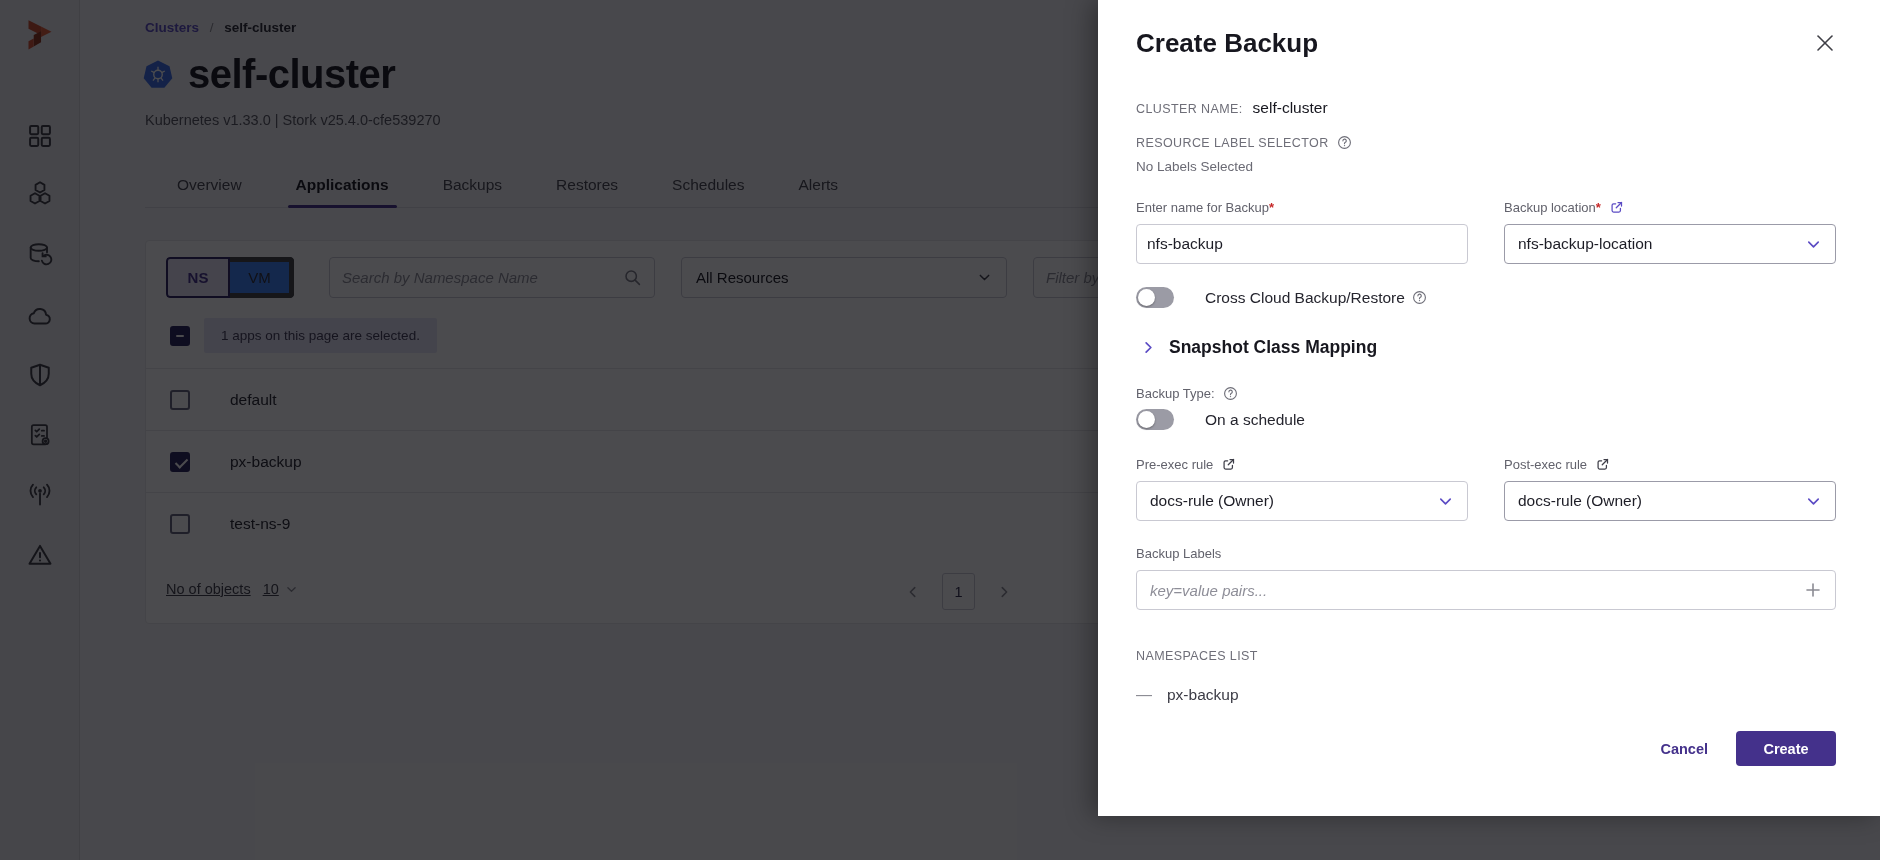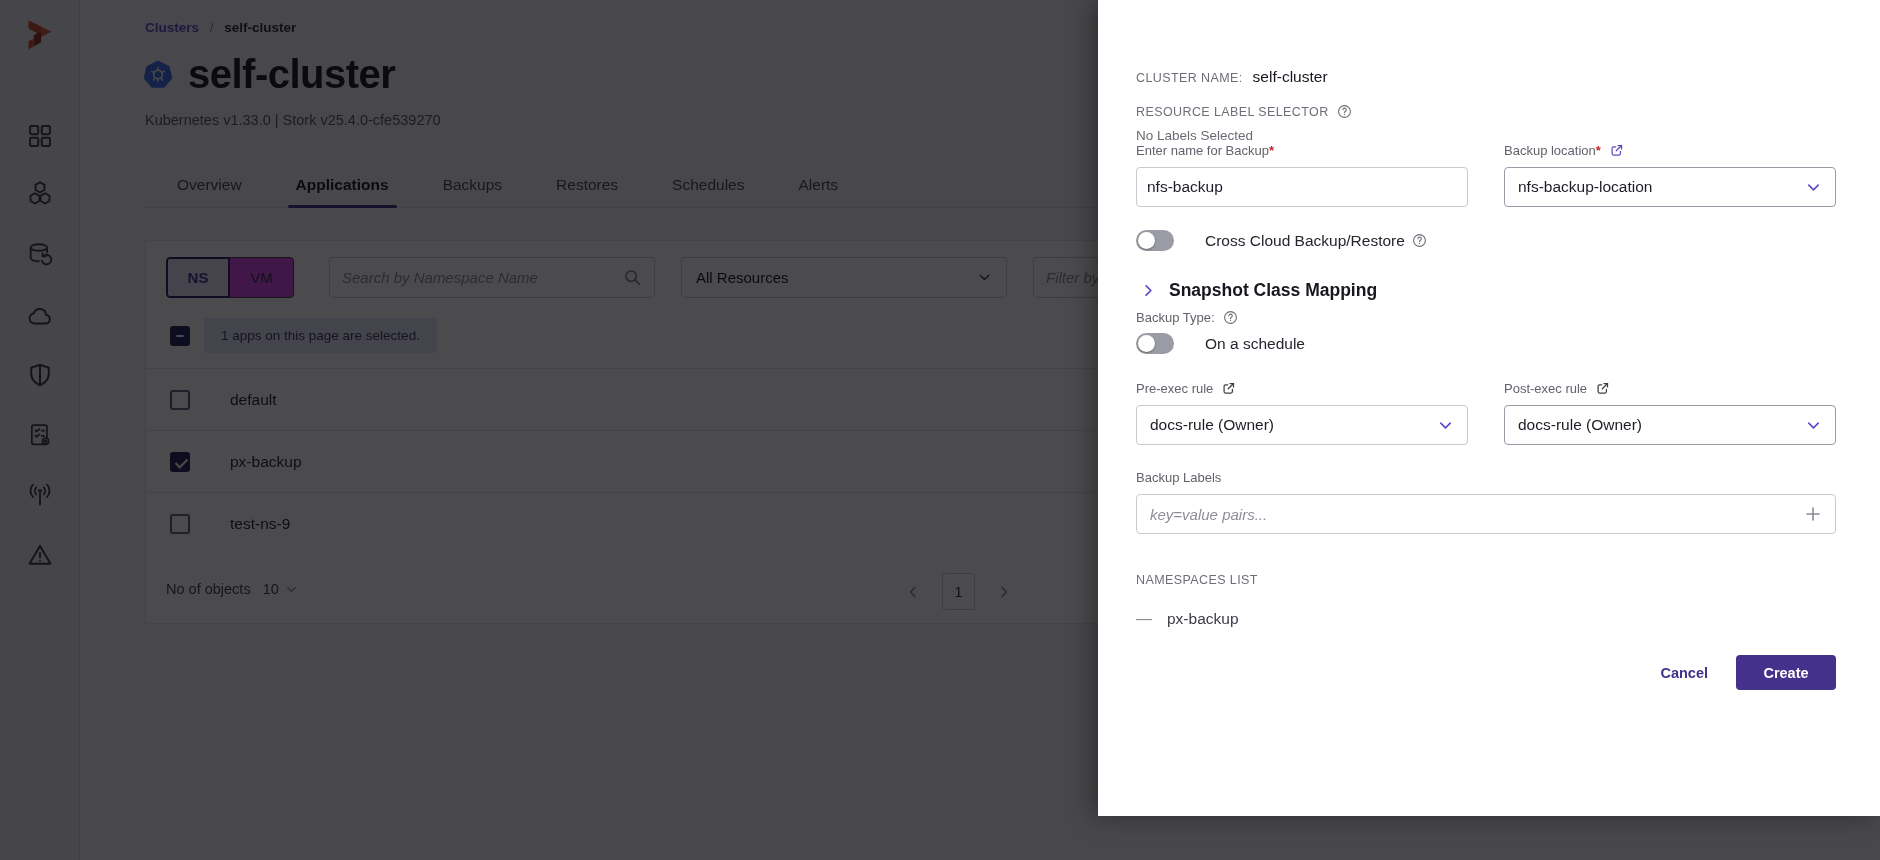--- a/index.html
+++ b/index.html
@@ -33,21 +33,21 @@
   .tab.active { color:#17171f; font-weight:700; }
   .tab.active::after { content:""; position:absolute; left:-4px; right:-4px; bottom:-1px;
     height:3px; background:#44318B; border-radius:2px; }
 
   .card { position:absolute; left:65px; right:0; top:240px; height:384px;
     background:#ffffff; border:1px solid #e5e5ea; border-radius:4px; }
 
   .filter-row { display:flex; align-items:center; gap:26px; padding:16px 0 0 20px; height:56px; }
   .seg { display:flex; height:41px; border-radius:4px; overflow:hidden; }
   .seg-btn { width:64px; display:flex; align-items:center; justify-content:center;
-    font-size:15px; border:1px solid #404040; background:#d946ef; color:#2e2e38; cursor:pointer; }
+    font-size:15px; border:5px solid #404040; background:#3b82f6; color:#2e2e38; cursor:pointer; }
   .seg-btn.active { border:2px solid #2c2363; background:#e9e6f8; color:#44318B; font-weight:700;
     border-radius:4px 0 0 4px; }
   .seg-btn.right { border-left:none; border-radius:0 4px 4px 0; }
   .tb-input { height:41px; border:1px solid #c9c9d2; border-radius:4px; background:#fff;
     display:flex; align-items:center; padding:0 12px; gap:8px; }
   .tb-input input { border:none; outline:none; flex:1; font-size:15px; font-style:italic;
     color:#1d1d26; font-family:"Liberation Sans",sans-serif; background:transparent; }
   .tb-input input::placeholder { color:#8e8e98; font-style:italic; }
   .search-box { width:326px; margin-left:9px; }
   .select-box { width:326px; height:41px; border:1px solid #c9c9d2; border-radius:4px;
@@ -67,21 +67,21 @@
   .checkbox { width:20px; height:20px; border:2px solid #63637a; border-radius:3px;
     background:#fff; position:relative; cursor:pointer; flex:none; }
   .checkbox.checked, .checkbox.ind { background:#262159; border-color:#262159; }
   .checkbox.checked::after { content:""; position:absolute; left:6px; top:2px; width:5px; height:10px;
     border:solid #fff; border-width:0 2px 2px 0; transform:rotate(45deg); }
   .checkbox.ind::after { content:""; position:absolute; left:4px; top:7px; width:8px; height:2.5px;
     background:#fff; border-radius:1px; }
 
   .pagination { position:absolute; left:0; right:0; bottom:0; height:58px; }
   .pg-left { position:absolute; left:20px; top:16px; display:flex; gap:12px;
-    font-size:14.5px; color:#3e3e48; }
+    font-size:14.5px; color:#3e3e48;text-decoration:underline; }
   .pg-size { display:flex; align-items:center; gap:6px; cursor:pointer; color:#3e3e48; }
   .pager { position:absolute; left:760px; top:8px; display:flex; align-items:center; gap:22px; }
   .pg-arrow { width:14px; height:14px; color:#8b8b93; cursor:pointer; }
   .pg-page { width:33px; height:37px; border:1px solid #c9c9d2; border-radius:3px;
     display:flex; align-items:center; justify-content:center; font-size:14.5px; color:#2c2a4a;
     background:#fff; cursor:pointer; }
 
   
   .backdrop { position:absolute; inset:0; background:rgba(6,6,10,0.72); z-index:10; }
 
@@ -91,42 +91,42 @@
   .drawer-header { display:flex; align-items:flex-start; justify-content:space-between; }
   .drawer-title { font-size:26px; font-weight:700; color:#17171f; }
   .close-btn { width:22px; height:22px; color:#3f3f46; cursor:pointer; margin-top:4px; }
 
   .kv-row { margin-top:40px; display:flex; align-items:baseline; gap:10px; }
   .label-caps { font-size:12.5px; color:#6e6e78; letter-spacing:0.4px; }
   .kv-value { font-size:15.5px; color:#17171f; }
   .rls-row { margin-top:18px; display:flex; align-items:center; gap:8px; }
   .muted { margin-top:9px; font-size:13.5px; color:#6a6a74; }
 
-  .form-grid { display:grid; grid-template-columns:1fr 1fr; column-gap:36px; }
+  .form-grid { display:grid; grid-template-columns:1fr 1fr; column-gap:36px; margin-top:26px; }
   .field-label { font-size:13px; color:#62626c; display:flex; align-items:center; gap:8px; }
   .req { color:#c62828; font-weight:700; }
   .text-input { margin-top:9px; height:40px; width:100%; border:1px solid #c9c9d2; border-radius:4px;
     padding:0 10px; font-size:15.5px; color:#1d1d26; outline:none;
     font-family:"Liberation Sans",sans-serif; background:#fff; }
   .dd { margin-top:9px; height:40px; border:1px solid #9b9ba8; border-radius:4px; background:#fff;
     display:flex; align-items:center; justify-content:space-between; padding:0 13px;
     font-size:15.5px; color:#1d1d26; cursor:pointer; }
 
   .toggle-row { display:flex; align-items:center; gap:31px; margin-top:23px; }
   .switch { width:38px; height:21px; border-radius:11px; background:#9b9ba5; position:relative;
     cursor:pointer; flex:none; }
   .switch::after { content:""; position:absolute; left:2px; top:2px; width:17px; height:17px;
     border-radius:50%; background:#fff; box-shadow:0 1px 2px rgba(0,0,0,0.35); }
   .toggle-label { font-size:15.5px; color:#25252e; display:flex; align-items:center; gap:7px; }
 
   .expander { display:flex; align-items:center; gap:12px; margin-top:29px; margin-left:4px;
     cursor:pointer; }
   .expander-label { font-size:17.5px; font-weight:600; color:#17171f; }
 
-  .bt-label { margin-top:9px; }
+  .bt-label { margin-top:28px; }
   .bt-toggle { margin-top:8px; }
 
   .rules-grid { margin-top:27px; }
   .labels-field { margin-top:25px; }
   .label-input-wrap { margin-top:9px; height:40px; border:1px solid #c9c9d2; border-radius:4px;
     display:flex; align-items:center; padding:0 13px; gap:10px; }
   .label-input-wrap input { flex:1; border:none; outline:none; font-size:15px; font-style:italic;
     color:#1d1d26; font-family:"Liberation Sans",sans-serif; }
   .label-input-wrap input::placeholder { color:#8e8e98; font-style:italic; }
 
@@ -338,20 +338,29 @@
         </div>
       </div>
     </div>
   </div>
 </div>
 
 <div class="backdrop"></div>
 
 <div class="drawer">
 
+  <div class="drawer-header">
+    <div class="drawer-title">Create Backup</div>
+    <span class="close-btn">
+      <svg viewBox="0 0 22 22" fill="none" stroke="currentColor" stroke-width="1.6" stroke-linecap="round">
+        <path d="M4 4l14 14"></path>
+          <path d="M18 4L4 18"></path>
+      </svg>
+    </span>
+  </div>
 
   <div class="kv-row">
     <span class="label-caps">CLUSTER NAME:</span>
     <span class="kv-value">self-cluster</span>
   </div>
 
   <div class="rls-row">
     <span class="label-caps">RESOURCE LABEL SELECTOR</span>
     <span class="icon-q">
       <svg viewBox="0 0 16 16" fill="none" stroke="currentColor" stroke-width="1.2">

